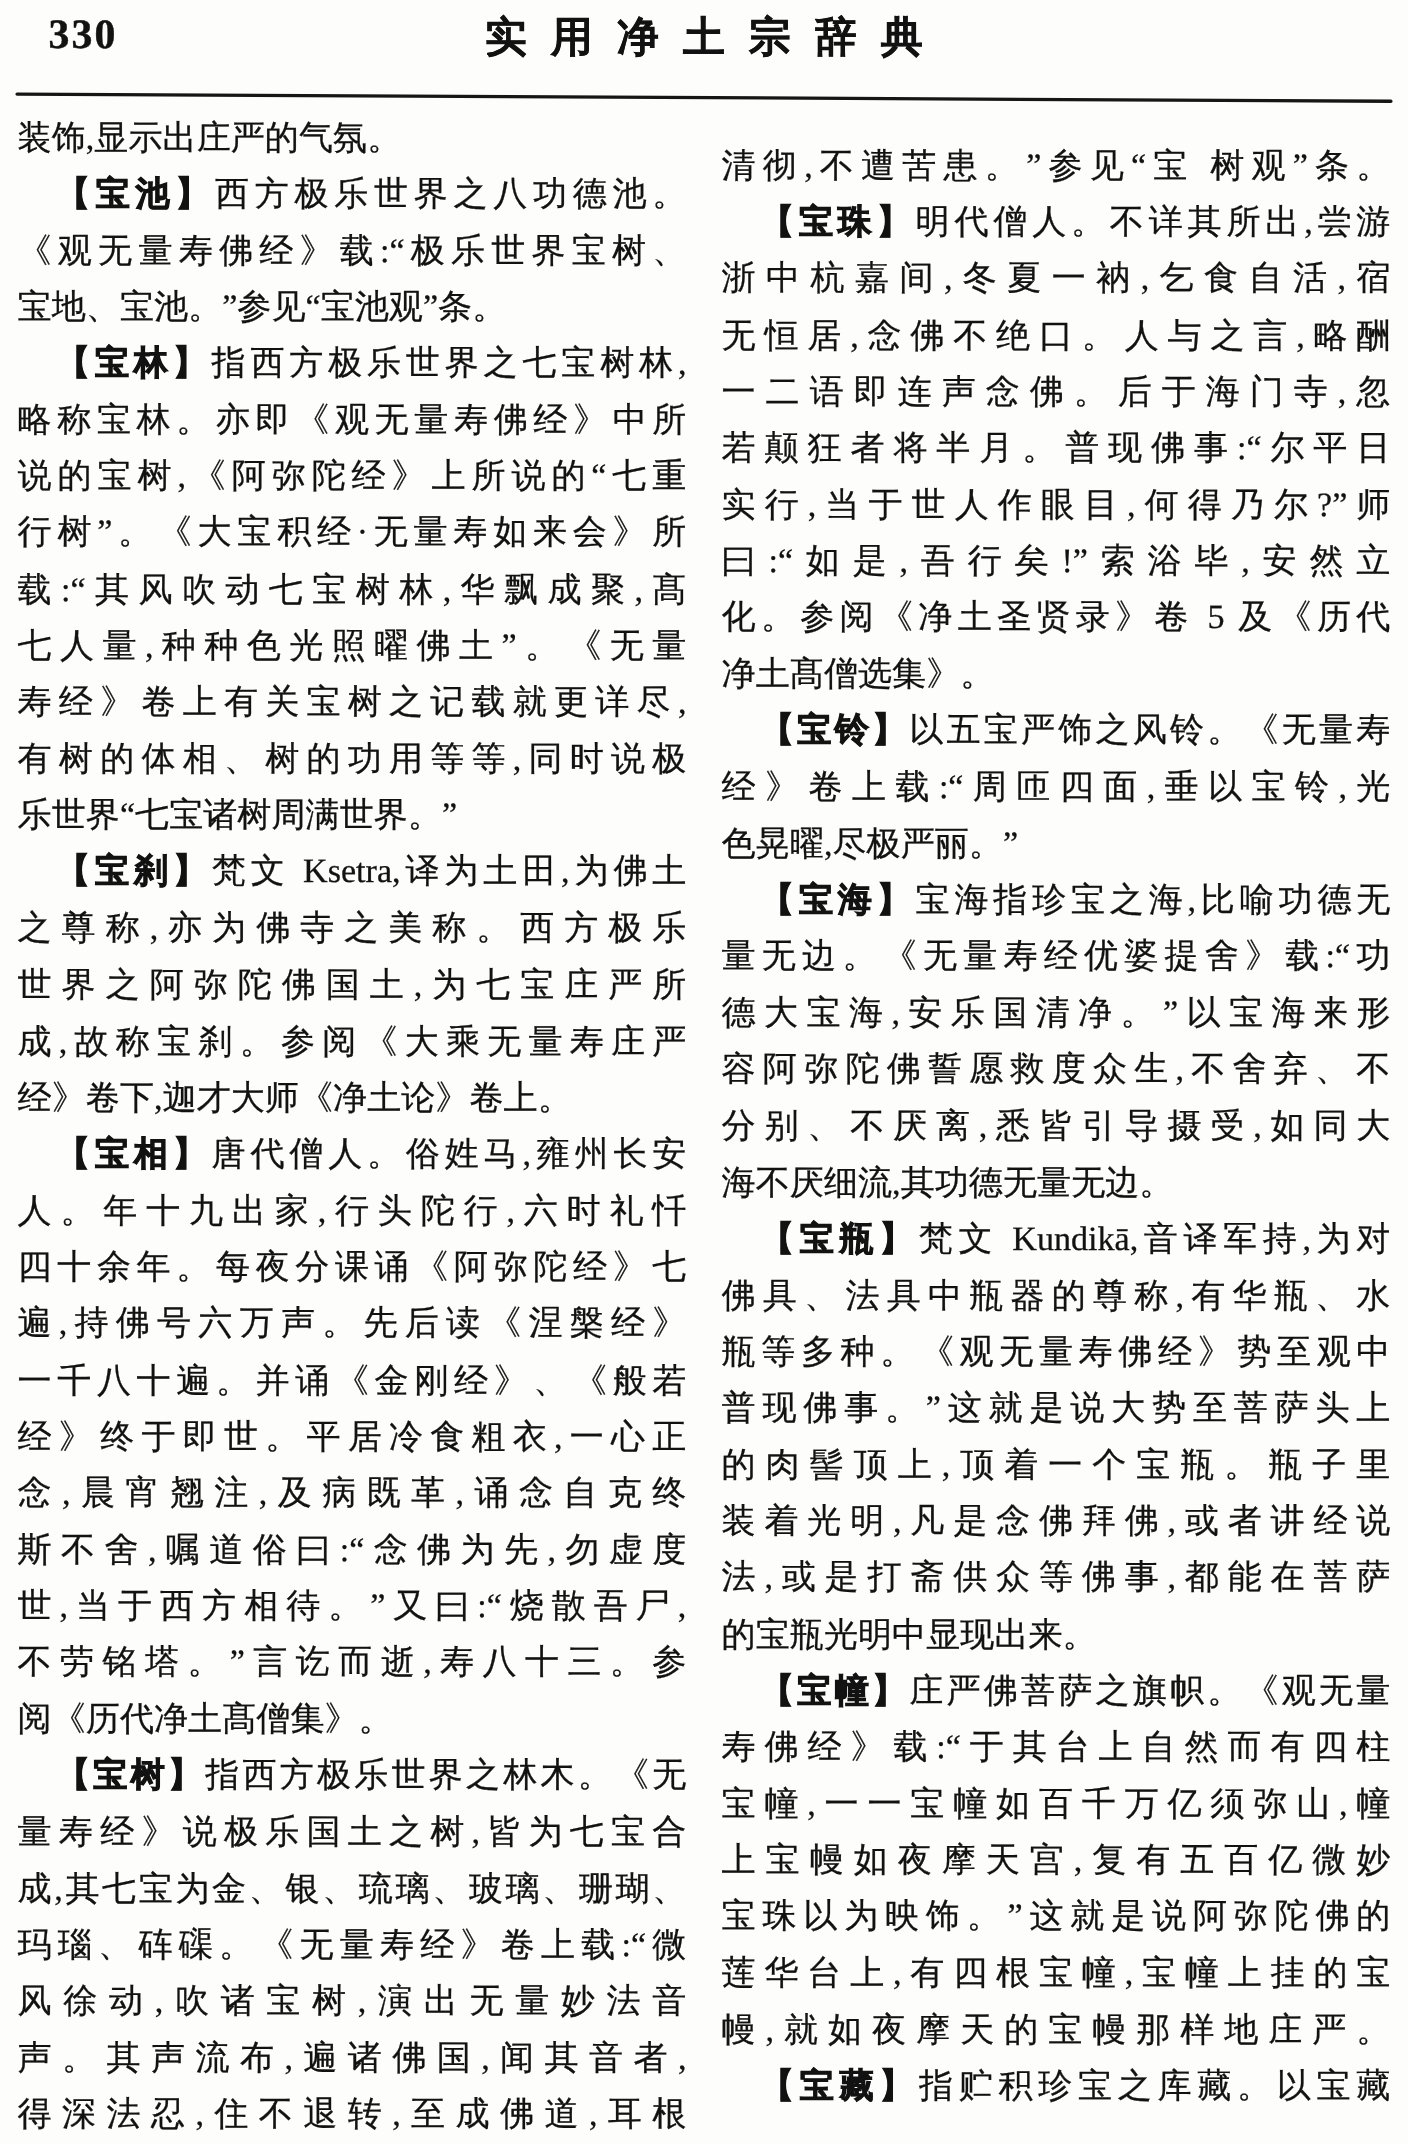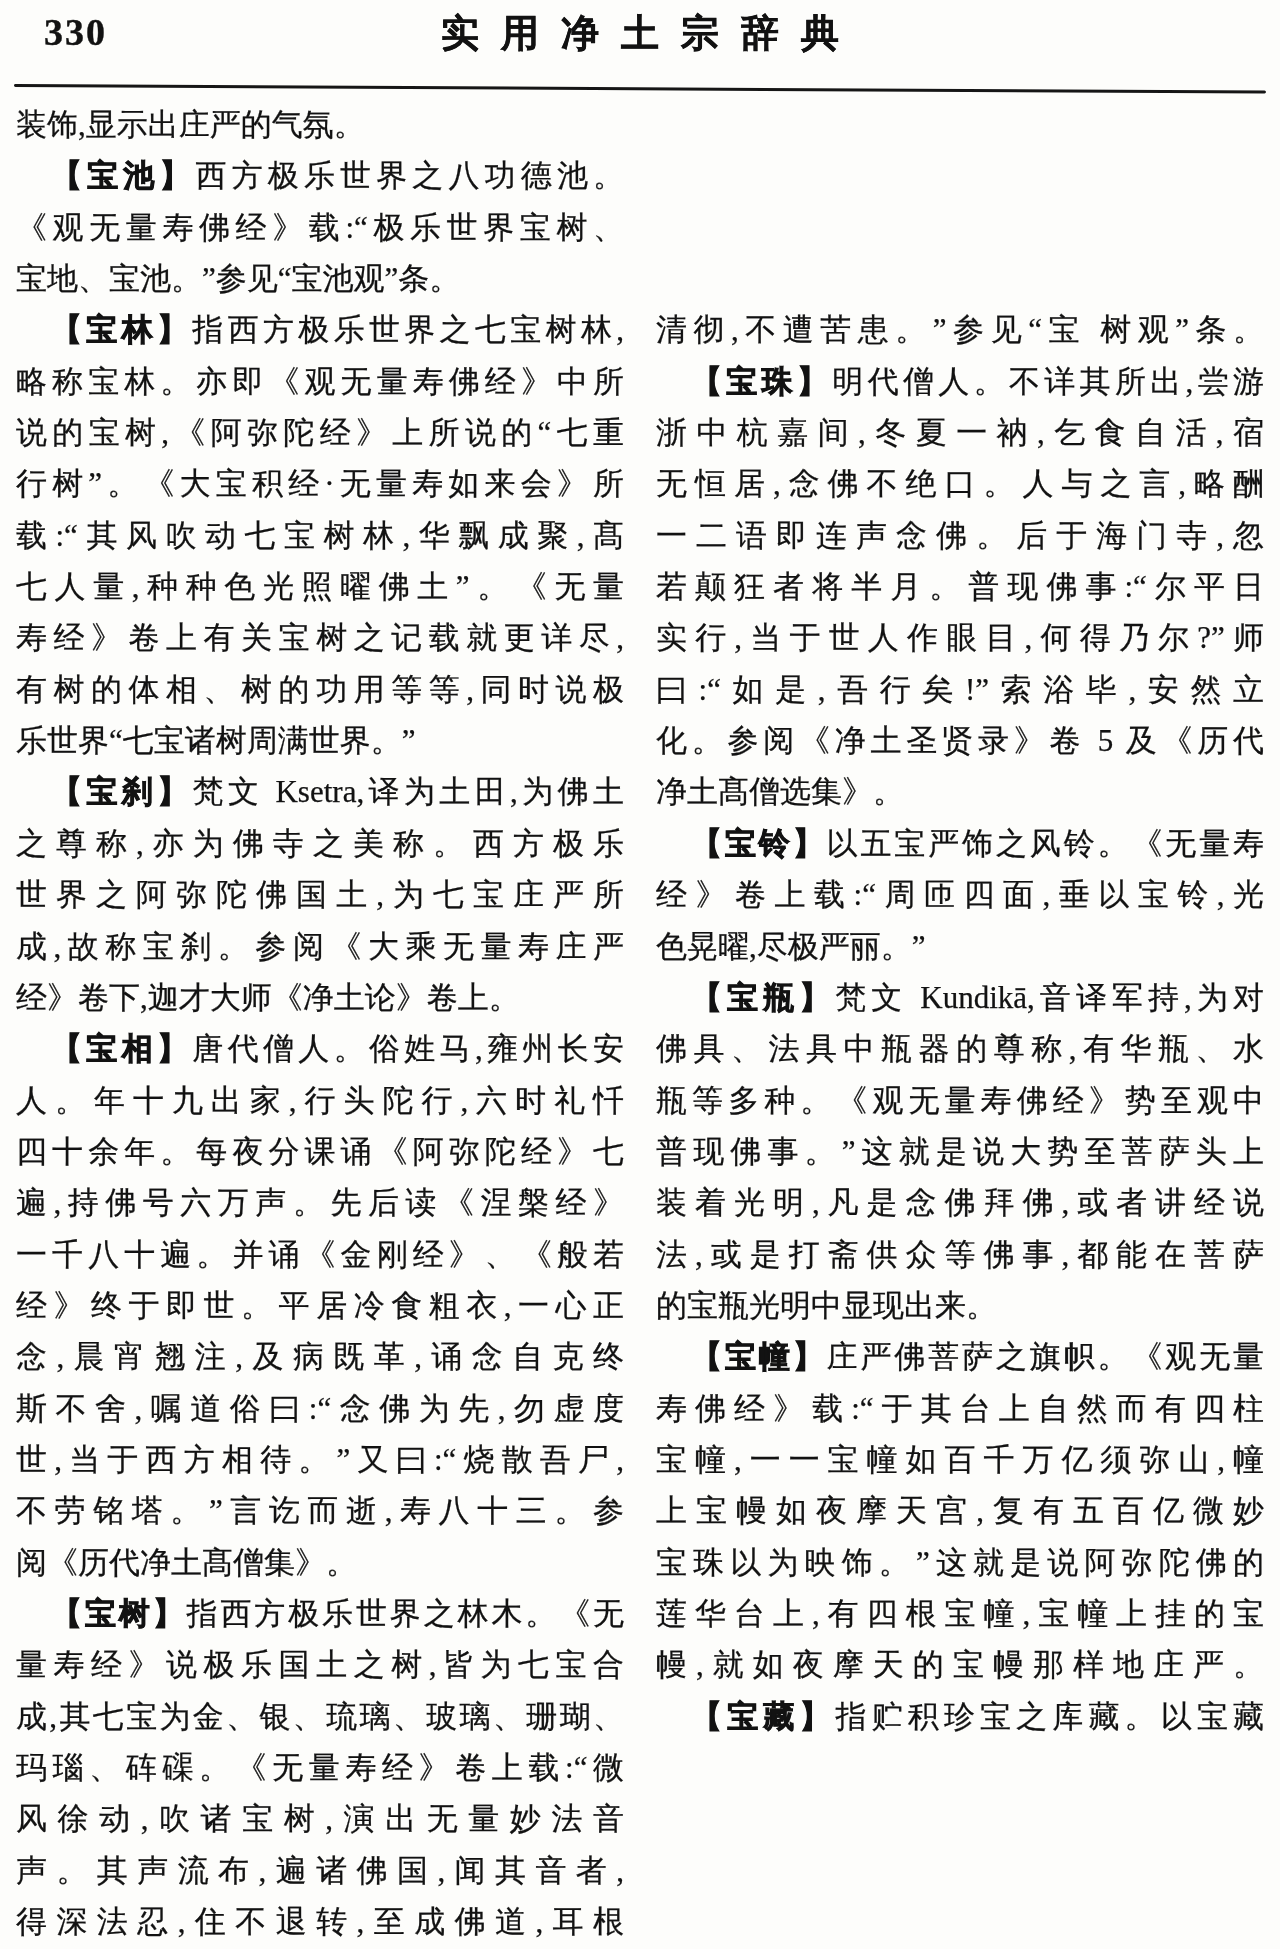--- a/index.html
+++ b/index.html
@@ -161,24 +161,33 @@
           <div class="line">曰:“如是,吾行矣!”索浴毕,安然立</div>
           <div class="line">化。参阅《净土圣贤录》卷 5 及《历代</div>
           <div class="line end">净土髙僧选集》。</div>
         </div>
         <div class="entry">
           <div class="line"><b class="hw">【宝铃】</b>以五宝严饰之风铃。《无量寿</div>
           <div class="line">经》卷上载:“周匝四面,垂以宝铃,光</div>
           <div class="line end">色晃曜,尽极严丽。”</div>
         </div>
         <div class="entry">
+          <div class="line"><b class="hw">【宝海】</b>宝海指珍宝之海,比喻功德无</div>
+          <div class="line">量无边。《无量寿经优婆提舍》载:“功</div>
+          <div class="line">德大宝海,安乐国清净。”以宝海来形</div>
+          <div class="line">容阿弥陀佛誓愿救度众生,不舍弃、不</div>
+          <div class="line">分别、不厌离,悉皆引导摄受,如同大</div>
+          <div class="line end">海不厌细流,其功德无量无边。</div>
+        </div>
+        <div class="entry">
           <div class="line"><b class="hw">【宝瓶】</b>梵文 Kundikā,音译军持,为对</div>
           <div class="line">佛具、法具中瓶器的尊称,有华瓶、水</div>
           <div class="line">瓶等多种。《观无量寿佛经》势至观中</div>
           <div class="line">普现佛事。”这就是说大势至菩萨头上</div>
+          <div class="line">的肉髻顶上,顶着一个宝瓶。瓶子里</div>
           <div class="line">装着光明,凡是念佛拜佛,或者讲经说</div>
           <div class="line">法,或是打斋供众等佛事,都能在菩萨</div>
           <div class="line end">的宝瓶光明中显现出来。</div>
         </div>
         <div class="entry">
           <div class="line"><b class="hw">【宝幢】</b>庄严佛菩萨之旗帜。《观无量</div>
           <div class="line">寿佛经》载:“于其台上自然而有四柱</div>
           <div class="line">宝幢,一一宝幢如百千万亿须弥山,幢</div>
           <div class="line">上宝幔如夜摩天宫,复有五百亿微妙</div>
           <div class="line">宝珠以为映饰。”这就是说阿弥陀佛的</div>

